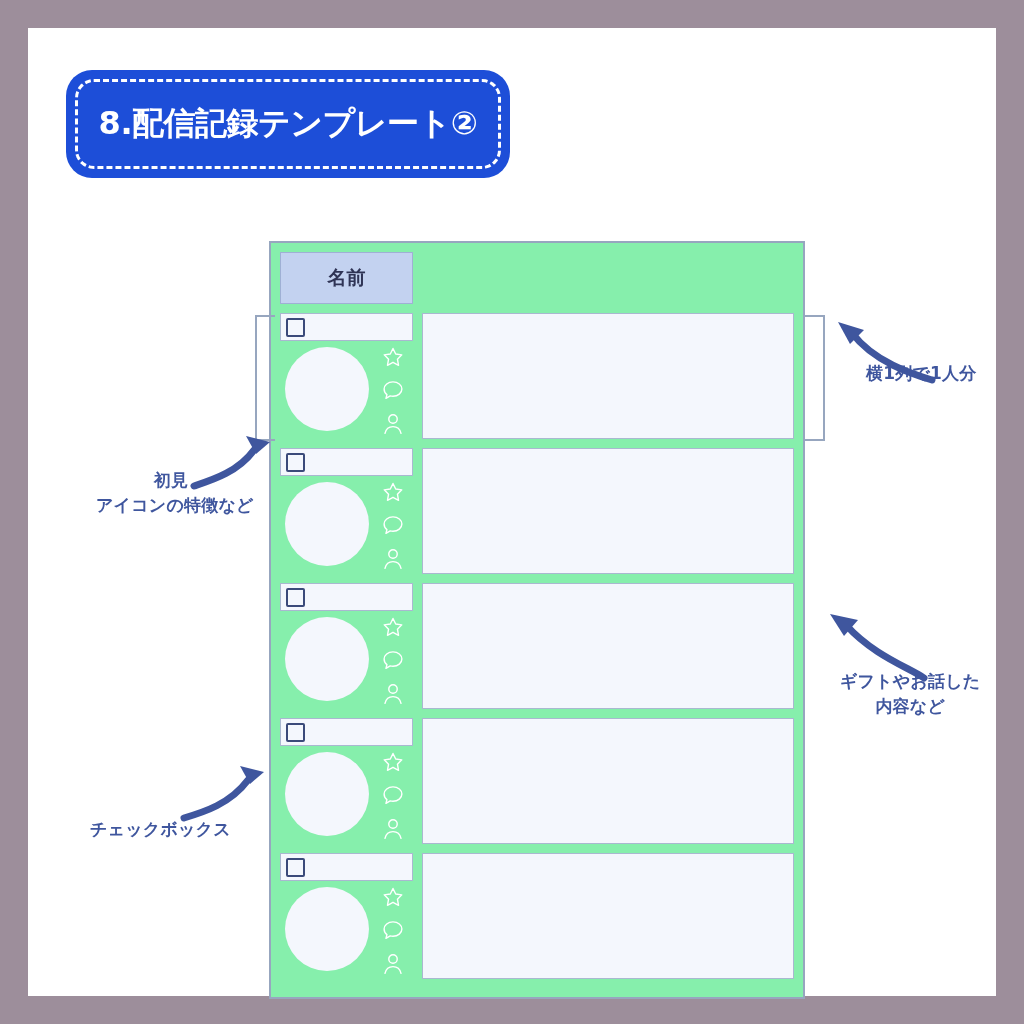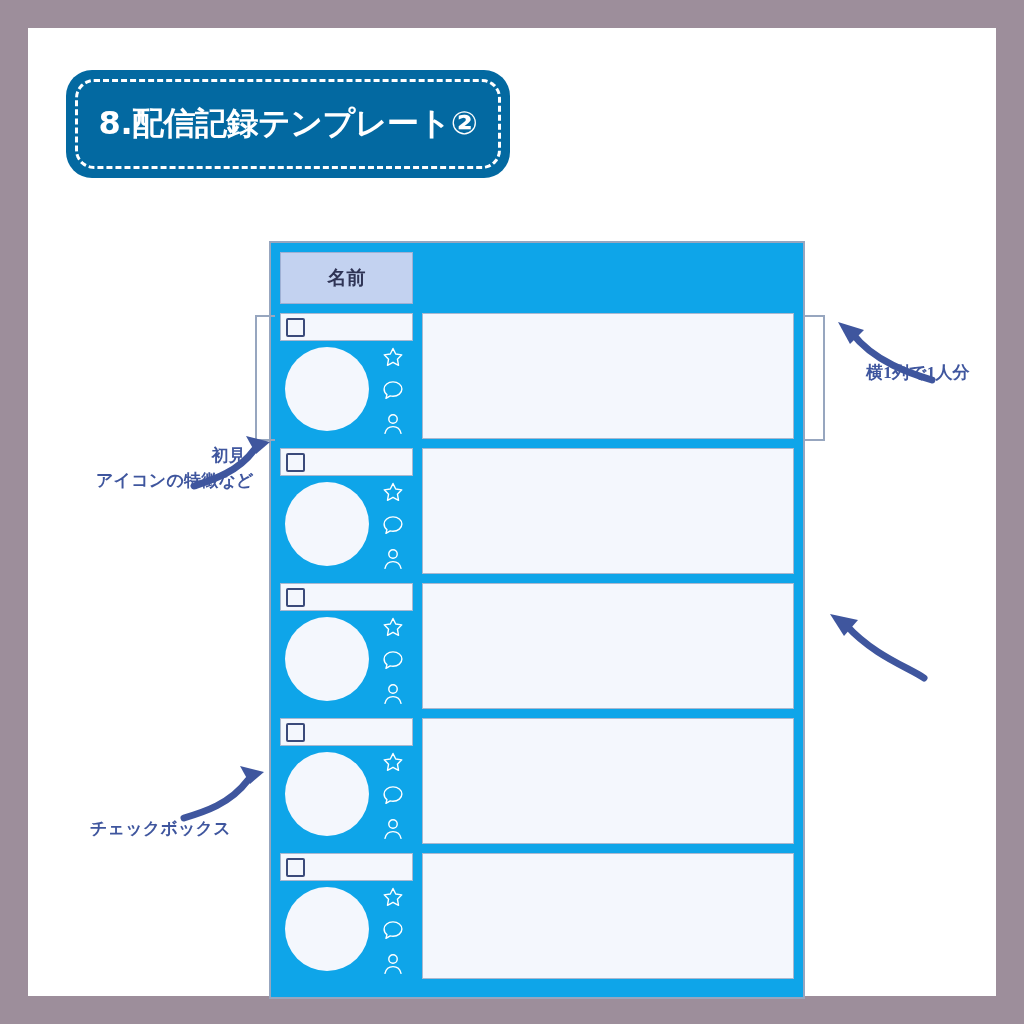--- a/index.html
+++ b/index.html
@@ -32,21 +32,21 @@
     background: #ffffff;
   }
 
   
   #title-badge {
     position: absolute;
     left: 38px;
     top: 42px;
     width: 444px;
     height: 108px;
-    background: #0369a1;
+    background: #1d4ed8;
     border-radius: 26px;
   }
   #title-badge-dash {
     position: absolute;
     left: 9px;
     top: 9px;
     right: 9px;
     bottom: 9px;
     border: 3px dashed #ffffff;
     border-radius: 19px;
@@ -79,21 +79,21 @@
   #desc .d-line { display: block; white-space: nowrap; }
   #desc .d-indent { padding-left: 14px; }
 
   
   #table {
     position: absolute;
     left: 241px;
     top: 213px;
     width: 536px;
     height: 758px;
-    background: #0ea5e9;
+    background: #86efac;
     border: 2px solid #97a6bf;
     padding: 9px;
   }
 
   .t-head {
     display: flex;
     gap: 9px;
     height: 52px;
   }
   .t-head-cell {
@@ -193,27 +193,27 @@
   .anno {
     position: absolute;
     color: #3f569e;
     font-size: 17px;
     font-weight: bold;
     line-height: 1.45;
     letter-spacing: 0.2px;
     white-space: nowrap;
   }
   .anno span { display: block; }
-  .anno-center { text-align: right; font-family: Liberation Serif, serif; }
+  .anno-center { text-align: center; }
 
   .arrow { position: absolute; }
   .arrow svg { display: block; overflow: visible; }
 
   #anno-row-label   { left: 838px; top: 333px; }
-  #anno-checkbox    { left: 68px;  top: 416px; width: 150px; }
+  #anno-checkbox    { left: 68px;  top: 440px; width: 150px; }
   #anno-gift        { left: 812px; top: 641px; }
   #anno-icon        { left: 62px;  top: 789px; }
 
   #arrow-row-label  { left: 800px; top: 282px; }
   #arrow-checkbox   { left: 160px; top: 400px; }
   #arrow-gift       { left: 790px; top: 572px; }
   #arrow-icon       { left: 150px; top: 730px; }
 </style>
 </head>
 <body>
@@ -368,20 +368,24 @@
       <span>初見</span>
       <span>アイコンの特徴など</span>
     </div>
 
     <div class="arrow" id="arrow-gift">
       <svg width="130" height="90" viewBox="0 0 130 90">
         <path d="M106 78 C 92 68, 56 56, 28 25" fill="none" stroke="#3f569e" stroke-width="7" stroke-linecap="round"></path>
         <path d="M12 14 L 40 20 L 26 36 Z" fill="#3f569e"></path>
       </svg>
     </div>
+    <div class="anno anno-center" id="anno-gift">
+      <span>ギフトやお話した</span>
+      <span>内容など</span>
+    </div>
 
     <div class="arrow" id="arrow-icon">
       <svg width="110" height="72" viewBox="0 0 110 72">
         <path d="M6 60 C 26 54, 52 46, 70 22" fill="none" stroke="#3f569e" stroke-width="7" stroke-linecap="round"></path>
         <path d="M86 14 L 62 8 L 72 26 Z" fill="#3f569e"></path>
       </svg>
     </div>
     <div class="anno anno-center" id="anno-icon">
       <span>チェックボックス</span>
     </div>

